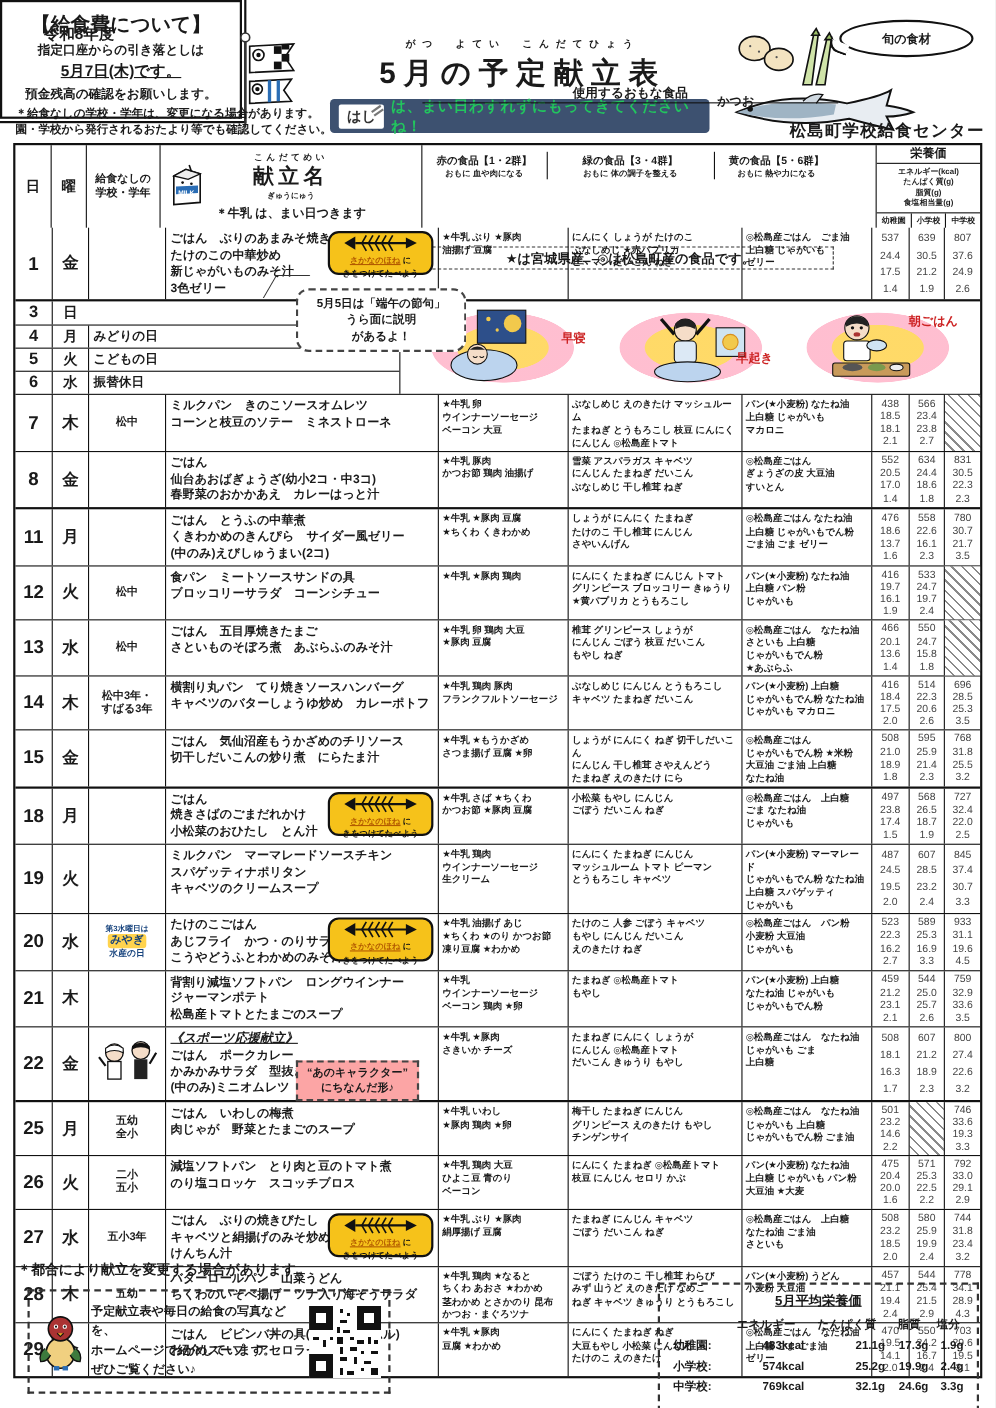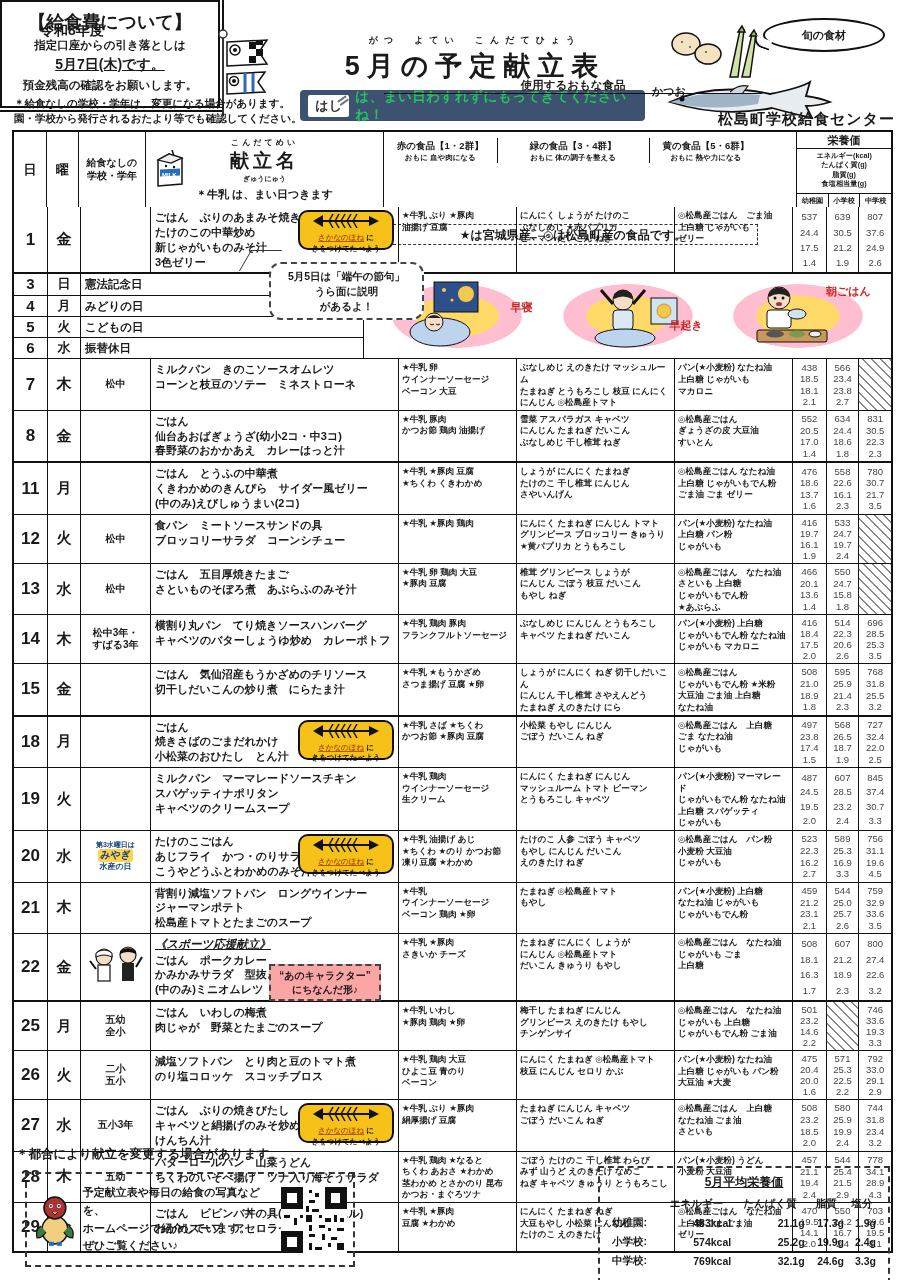--- a/index.html
+++ b/index.html
@@ -316,21 +316,20 @@
               <div>24.9</div>
               <div>2.6</div>
             </div>
           </div>
         </div>
         <div class="trow thick">
           <div class="holiday-left" style="position: relative;">
             <div class="hrow">
               <div class="h-day">3</div>
               <div class="h-wk">日</div>
-              <div class="h-name">憲法記念日</div>
             </div>
             <div class="hrow">
               <div class="h-day">4</div>
               <div class="h-wk">月</div>
               <div class="h-name">みどりの日</div>
             </div>
             <div class="hrow">
               <div class="h-day">5</div>
               <div class="h-wk">火</div>
               <div class="h-name">こどもの日</div>
@@ -861,21 +860,21 @@
               <div>16.2</div>
               <div>2.7</div>
             </div>
             <div class="nut-col">
               <div>589</div>
               <div>25.3</div>
               <div>16.9</div>
               <div>3.3</div>
             </div>
             <div class="nut-col">
-              <div>756</div>
+              <div>933</div>
               <div>31.1</div>
               <div>19.6</div>
               <div>4.5</div>
             </div>
           </div>
         </div>
         <div class="trow" style="min-height: 47px;">
           <div class="c c-day">21</div>
           <div class="c c-wk">木</div>
           <div class="c c-school"></div>

